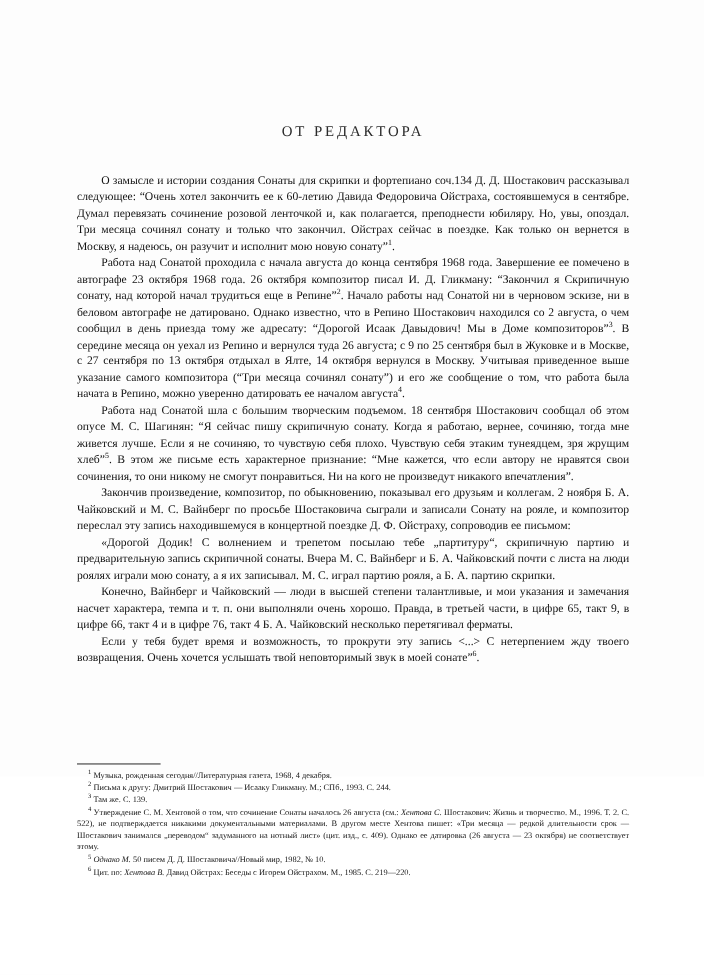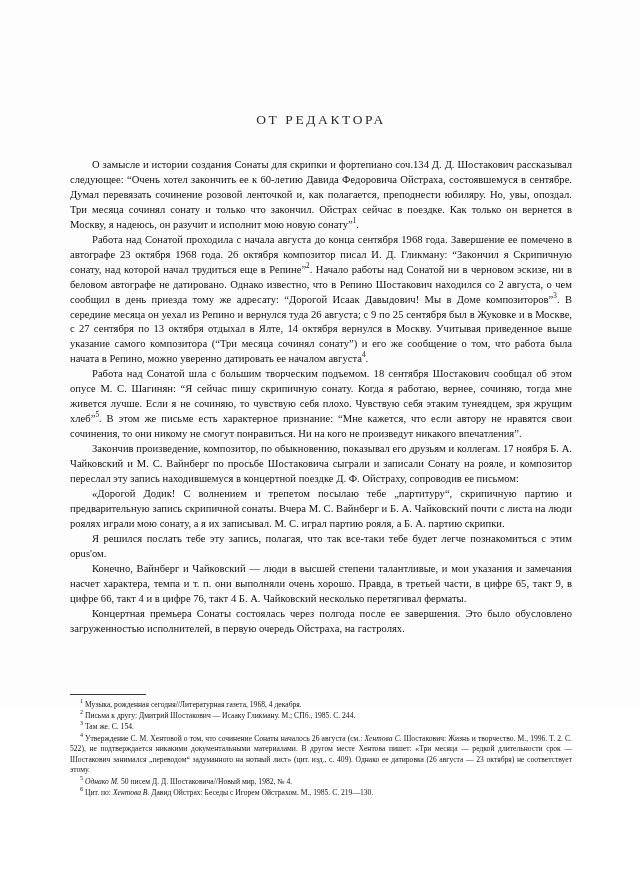--- a/index.html
+++ b/index.html
@@ -92,46 +92,45 @@
     <h1 class="page-title">ОТ РЕДАКТОРА</h1>
 
     <div class="body-text">
 
       <p><span>О замысле и истории создания Сонаты для скрипки и фортепиано соч.134 Д. Д. Шостакович рассказывал следующее: “Очень хотел закончить ее к 60-летию Давида Федоровича Ойстраха, состоявшемуся в сентябре. Думал перевязать сочинение розовой ленточкой и, как полагается, преподнести юбиляру. Но, увы, опоздал. Три месяца сочинял сонату и только что закончил. Ойстрах сейчас в поездке. Как только он вернется в Москву, я надеюсь, он разучит и исполнит мою новую сонату”</span><sup>1</sup><span>.</span></p>
 
       <p><span>Работа над Сонатой проходила с начала августа до конца сентября 1968 года. Завершение ее помечено в автографе 23 октября 1968 года. 26 октября композитор писал И. Д. Гликману: “Закончил я Скрипичную сонату, над которой начал трудиться еще в Репине”</span><sup>2</sup><span>. Начало работы над Сонатой ни в черновом эскизе, ни в беловом автографе не датировано. Однако известно, что в Репино Шостакович находился со 2 августа, о чем сообщил в день приезда тому же адресату: “Дорогой Исаак Давыдович! Мы в Доме композиторов”</span><sup>3</sup><span>. В середине месяца он уехал из Репино и вернулся туда 26 августа; с 9 по 25 сентября был в Жуковке и в Москве, с 27 сентября по 13 октября отдыхал в Ялте, 14 октября вернулся в Москву. Учитывая приведенное выше указание самого композитора (“Три месяца сочинял сонату”) и его же сообщение о том, что работа была начата в Репино, можно уверенно датировать ее началом августа</span><sup>4</sup><span>.</span></p>
 
       <p><span>Работа над Сонатой шла с большим творческим подъемом. 18 сентября Шостакович сообщал об этом опусе М. С. Шагинян: “Я сейчас пишу скрипичную сонату. Когда я работаю, вернее, сочиняю, тогда мне живется лучше. Если я не сочиняю, то чувствую себя плохо. Чувствую себя этаким тунеядцем, зря жрущим хлеб”</span><sup>5</sup><span>. В этом же письме есть характерное признание: “Мне кажется, что если автору не нравятся свои сочинения, то они никому не смогут понравиться. Ни на кого не произведут никакого впечатления”.</span></p>
 
-      <p>Закончив произведение, композитор, по обыкновению, показывал его друзьям и коллегам. 17 ноября Б. А. Чайковский и М. С. Вайнберг по просьбе Шостаковича сыграли и записали Сонату на рояле, и композитор переслал эту запись находившемуся в концертной поездке Д. Ф. Ойстраху, сопроводив ее письмом:</p>
+      <p>Закончив произведение, композитор, по обыкновению, показывал его друзьям и коллегам. 2 ноября Б. А. Чайковский и М. С. Вайнберг по просьбе Шостаковича сыграли и записали Сонату на рояле, и композитор переслал эту запись находившемуся в концертной поездке Д. Ф. Ойстраху, сопроводив ее письмом:</p>
 
       <p>«Дорогой Додик! С волнением и трепетом посылаю тебе „партитуру“, скрипичную партию и предварительную запись скрипичной сонаты. Вчера М. С. Вайнберг и Б. А. Чайковский почти с листа на люди роялях играли мою сонату, а я их записывал. М. С. играл партию рояля, а Б. А. партию скрипки.</p>
 
-      <p>Я решился послать тебе эту запись, полагая, что так все-таки тебе будет легче познакомиться с этим opus'ом.</p>
 
       <p>Конечно, Вайнберг и Чайковский — люди в высшей степени талантливые, и мои указания и замечания насчет характера, темпа и т. п. они выполняли очень хорошо. Правда, в третьей части, в цифре 65, такт 9, в цифре 66, такт 4 и в цифре 76, такт 4 Б. А. Чайковский несколько перетягивал ферматы.</p>
 
+      <p><span>Если у тебя будет время и возможность, то прокрути эту запись &lt;...&gt; С нетерпением жду твоего возвращения. Очень хочется услышать твой неповторимый звук в моей сонате”</span><sup>6</sup><span>.</span></p>
 
-      <p>Концертная премьера Сонаты состоялась через полгода после ее завершения. Это было обусловлено загруженностью исполнителей, в первую очередь Ойстраха, на гастролях.</p>
 
     </div>
   </div>
 
   <div class="footnotes">
     <div class="fn-rule"></div>
     <div class="fn-list">
 
       <p class="fn-item"><sup>1</sup> <span>Музыка, рожденная сегодня//Литературная газета, 1968, 4 декабря.</span></p>
 
-      <p class="fn-item"><sup>2</sup> <span>Письма к другу: Дмитрий Шостакович — Исааку Гликману. М.; СПб., 1985. С. 244.</span></p>
+      <p class="fn-item"><sup>2</sup> <span>Письма к другу: Дмитрий Шостакович — Исааку Гликману. М.; СПб., 1993. С. 244.</span></p>
 
-      <p class="fn-item"><sup>3</sup> <span>Там же. С. 154.</span></p>
+      <p class="fn-item"><sup>3</sup> <span>Там же. С. 139.</span></p>
 
       <p class="fn-item"><sup>4</sup> <span>Утверждение С. М. Хентовой о том, что сочинение Сонаты началось 26 августа (см.: </span><span class="it">Хентова С.</span><span> Шостакович: Жизнь и творчество. М., 1996. Т. 2. С. 522), не подтверждается никакими документальными материалами. В другом месте Хентова пишет: «Три месяца — редкой длительности срок — Шостакович занимался „переводом“ задуманного на нотный лист» (цит. изд., с. 409). Однако ее датировка (26 августа — 23 октября) не соответствует этому.</span></p>
 
-      <p class="fn-item"><sup>5</sup> <span class="it">Однако М.</span><span> 50 писем Д. Д. Шостаковича//Новый мир, 1982, № 4.</span></p>
+      <p class="fn-item"><sup>5</sup> <span class="it">Однако М.</span><span> 50 писем Д. Д. Шостаковича//Новый мир, 1982, № 10.</span></p>
 
-      <p class="fn-item"><sup>6</sup> <span>Цит. по: </span><span class="it">Хентова В.</span><span> Давид Ойстрах: Беседы с Игорем Ойстрахом. М., 1985. С. 219—130.</span></p>
+      <p class="fn-item"><sup>6</sup> <span>Цит. по: </span><span class="it">Хентова В.</span><span> Давид Ойстрах: Беседы с Игорем Ойстрахом. М., 1985. С. 219—220.</span></p>
 
     </div>
   </div>
 
 </div>
 
 </body></html>

